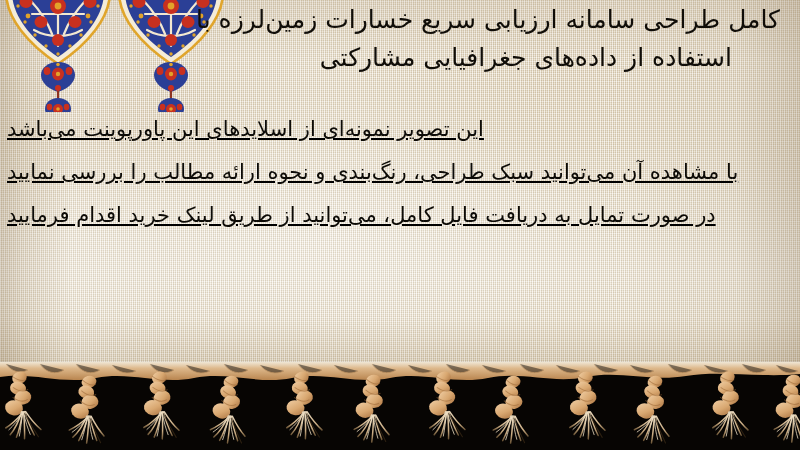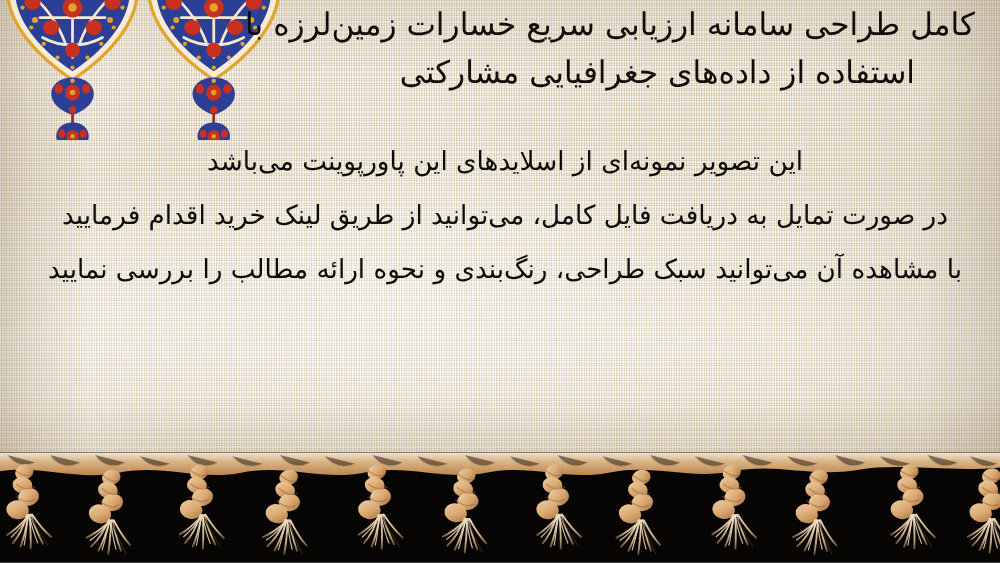--- a/index.html
+++ b/index.html
@@ -114,24 +114,25 @@
     font-weight: 500;
     line-height: 38px;
     white-space: nowrap;
     direction: rtl;
   }
   .title-line.l1 { text-align: right; padding-right: 6px; }
   .title-line.l2 { text-align: right; padding-right: 54px; }
 
   .body-block {
     position: absolute;
-    right: 10px;
+    right: 21px;
     top: 108px;
     width: 772px;
-    text-align: center;
+    text-align: left;
+    text-decoration: underline;
   }
   .body-line {
     color: #0d0b07;
     font-family: "DejaVu Sans", sans-serif;
     font-size: 21px;
     font-weight: 500;
     line-height: 43px;
     white-space: nowrap;
     direction: rtl;
   }
@@ -267,22 +268,22 @@
 
   <div class="text-layer">
 
     <div class="title-block">
       <div class="title-line l1">کامل طراحی سامانه ارزیابی سریع خسارات زمین‌لرزه با</div>
       <div class="title-line l2">استفاده از داده‌های جغرافیایی مشارکتی</div>
     </div>
 
     <div class="body-block">
       <div class="body-line">این تصویر نمونه‌ای از اسلایدهای این پاورپوینت می‌باشد</div>
+      <div class="body-line">با مشاهده آن می‌توانید سبک طراحی، رنگ‌بندی و نحوه ارائه مطالب را بررسی نمایید</div>
       <div class="body-line">در صورت تمایل به دریافت فایل کامل، می‌توانید از طریق لینک خرید اقدام فرمایید</div>
-      <div class="body-line">با مشاهده آن می‌توانید سبک طراحی، رنگ‌بندی و نحوه ارائه مطالب را بررسی نمایید</div>
     </div>
 
   </div>
 
   <div class="black-base"></div>
 
   <div class="fringe-zone">
     <svg class="fringe-svg" width="800" height="88" viewBox="0 0 800 88" xmlns="http://www.w3.org/2000/svg">
       <defs>
         <linearGradient id="selvedgeGrad" x1="0" y1="0" x2="0" y2="1">

